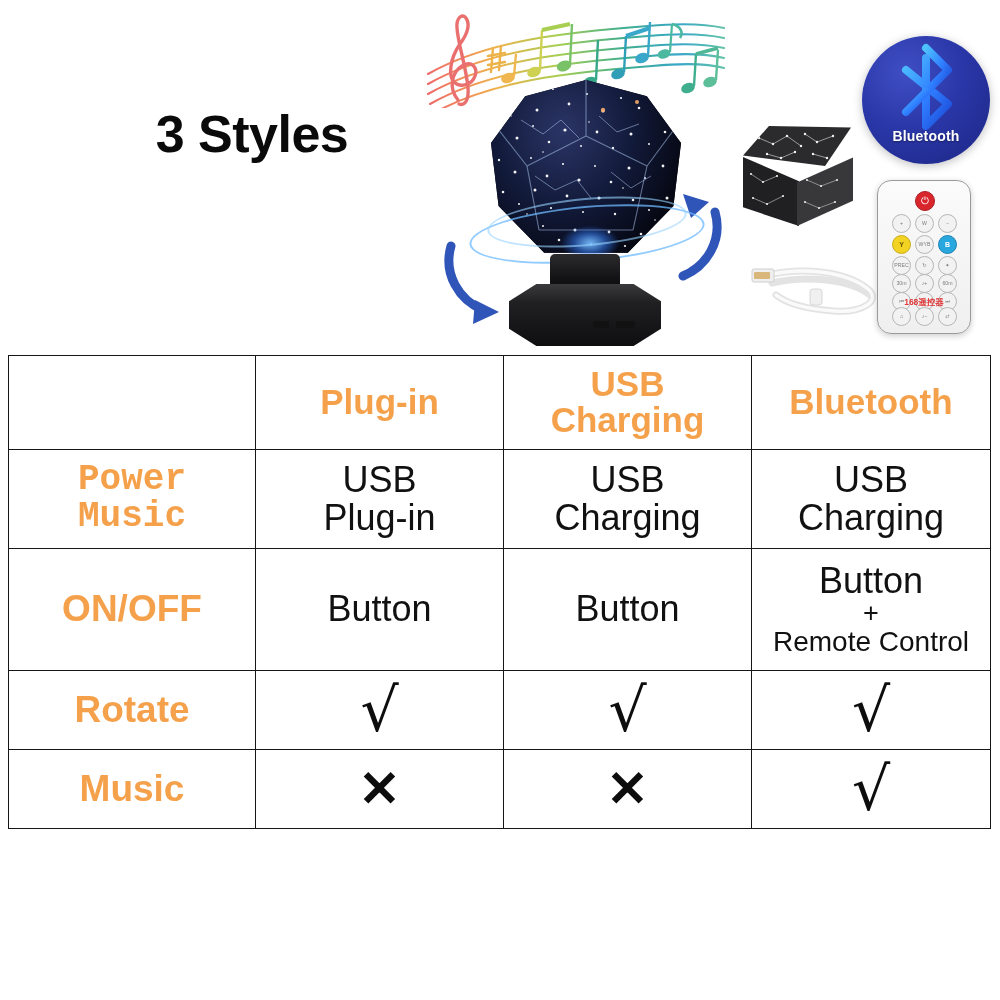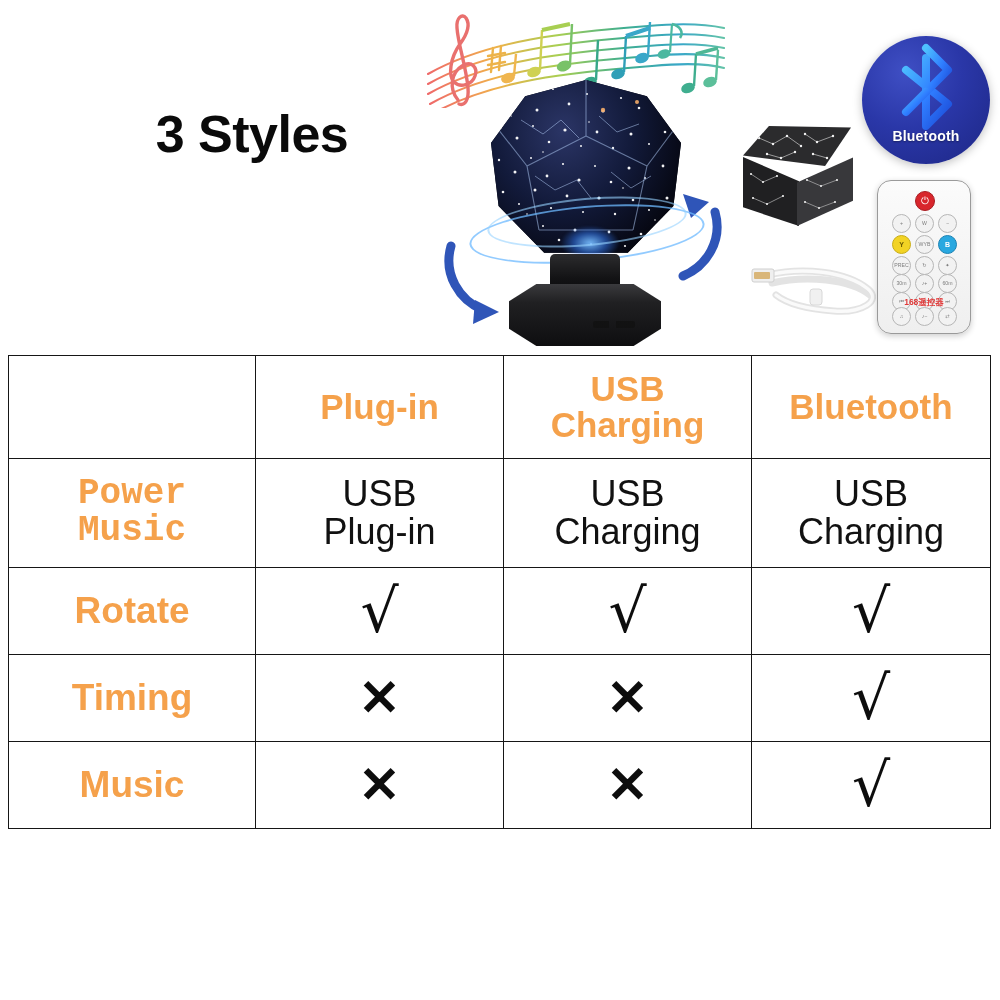--- a/index.html
+++ b/index.html
@@ -491,50 +491,54 @@
             </div>
           </td>
           <td>
             <div class="cellval">
               <span>USB</span><br>
               <span>Charging</span>
             </div>
           </td>
         </tr>
 
-
         <tr>
           <td>
+            <div class="rowlabel"><span>ON/OFF</span></div>
+          </td>
+          <td>
+            <div class="cellval"><span>Button</span></div>
+          </td>
+          <td>
+            <div class="cellval"><span>Button</span></div>
+          </td>
+          <td>
+            <div class="cellval">
+              <span>Button</span>
+              <span class="plus">+</span>
+              <span class="small">Remote Control</span>
+            </div>
+          </td>
+        </tr>
+
+        <tr>
+          <td>
             <div class="rowlabel"><span>Rotate</span></div>
           </td>
           <td>
             <div class="mark-check">√</div>
           </td>
           <td>
             <div class="mark-check">√</div>
           </td>
           <td>
             <div class="mark-check">√</div>
           </td>
         </tr>
 
-        <tr>
-          <td>
-            <div class="rowlabel"><span>Timing</span></div>
-          </td>
-          <td>
-            <div class="mark-cross">✕</div>
-          </td>
-          <td>
-            <div class="mark-cross">✕</div>
-          </td>
-          <td>
-            <div class="mark-check">√</div>
-          </td>
-        </tr>
 
         <tr>
           <td>
             <div class="rowlabel"><span>Music</span></div>
           </td>
           <td>
             <div class="mark-cross">✕</div>
           </td>
           <td>
             <div class="mark-cross">✕</div>

